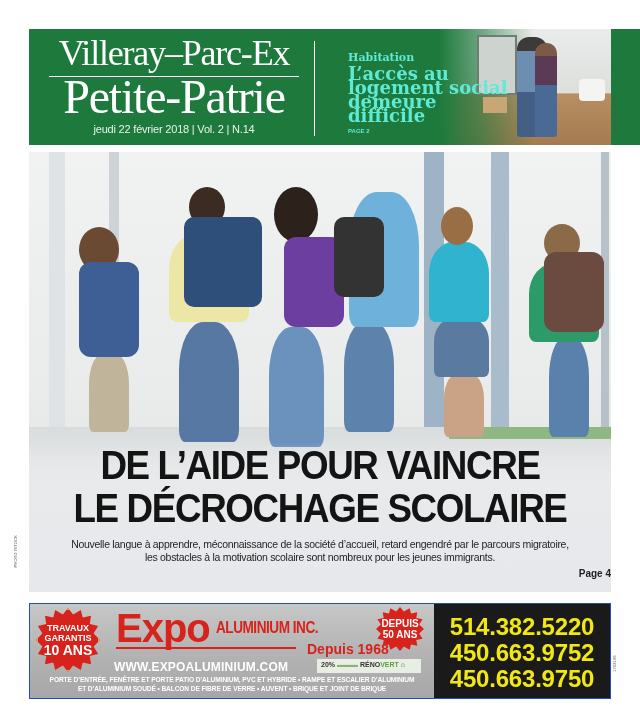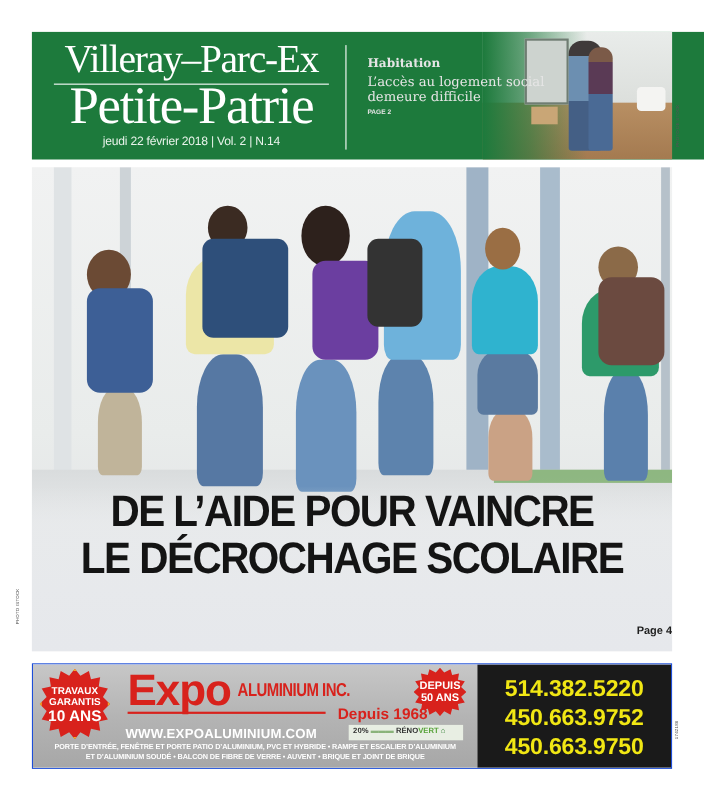--- a/index.html
+++ b/index.html
@@ -29,28 +29,28 @@
       line-height: 40px; white-space: nowrap;
     }
     .brand .dateline {
       position: absolute; left: 14px; top: 94px; width: 262px;
       font-size: 11px; color: #e8f3ea; letter-spacing: -0.2px;
     }
     .masthead .vdivider {
       position: absolute; left: 285px; top: 12px; width: 1px; height: 95px; background: #ffffff;
     }
     .teaser {
-      position: absolute; left: 305px; top: 22px; width: 170px; color: #e5e5e5;
+      position: absolute; left: 319px; top: 22px; width: 170px; color: #5eead4;
       z-index: 2;
     }
     .teaser .kicker {
       font-family: "DejaVu Serif", serif; font-weight: bold; font-size: 11px; margin-bottom: 3px;
     }
     .teaser .headline {
-      font-family: "DejaVu Serif", serif; font-weight: normal; font-size: 12px; line-height: 14px;
+      font-family: "DejaVu Serif", serif; font-weight: bold; font-size: 18px; line-height: 14px;
     }
     .teaser .page {
       font-size: 6px; font-weight: bold; margin-top: 5px;
     }
     .teaser-photo {
       position: absolute; left: 410px; top: 0; width: 172px; height: 116px;
       background:
         linear-gradient(90deg, #1d7a3c 0%, rgba(29,122,60,0.6) 25%, rgba(29,122,60,0) 55%),
         linear-gradient(180deg, #e9ecea 0%, #dcdfdc 55%, #b88f63 56%, #a47a50 100%);
     }
@@ -147,21 +147,21 @@
     }
     .ad-left {
       position: absolute; left: 0; top: 0; width: 404px; height: 94px;
       background: linear-gradient(180deg, #c7c7c7 0%, #b4b4b4 50%, #a7a7a7 100%);
     }
     .ad-right {
       position: absolute; left: 404px; top: 0; width: 176px; height: 94px; background: #1a1a1a;
       padding-top: 10px;
     }
     .phone {
-      color: #f1e714; font-weight: bold; font-size: 21px; line-height: 26px; text-align: center;
+      color: #f1e714; font-weight: bold; font-size: 24px; line-height: 26px; text-align: center;
       letter-spacing: -0.2px;
     }
     .starburst {
       position: absolute; display: flex; align-items: center; justify-content: center; flex-direction: column;
       background: #d8221c; color: #fff; font-weight: bold; text-align: center;
       clip-path: polygon(50% 0%, 58% 10%, 70% 3%, 73% 15%, 86% 12%, 84% 25%, 97% 28%, 90% 40%, 100% 50%, 90% 60%, 97% 72%, 84% 75%, 86% 88%, 73% 85%, 70% 97%, 58% 90%, 50% 100%, 42% 90%, 30% 97%, 27% 85%, 14% 88%, 16% 75%, 3% 72%, 10% 60%, 0% 50%, 10% 40%, 3% 28%, 16% 25%, 14% 12%, 27% 15%, 30% 3%, 42% 10%);
     }
     .burst-travaux { left: 6px; top: 4px; width: 64px; height: 64px; box-shadow: 0 0 0 2px #f2a82a inset; }
     .burst-travaux .b1 { font-size: 9px; line-height: 10px; }
     .burst-travaux .b2 { font-size: 9px; line-height: 10px; }
@@ -255,20 +255,24 @@
   <div class="kid k6-shirt"></div>
   <div class="kid k6-head"></div>
   <div class="kid k6-bag"></div>
 
   <div class="main-fade"></div>
 
   <h1 class="main-headline">
     <div>DE L’AIDE POUR VAINCRE</div>
     <div>LE DÉCROCHAGE SCOLAIRE</div>
   </h1>
+  <div class="main-deck">
+    <div>Nouvelle langue à apprendre, méconnaissance de la société d’accueil, retard engendré par le parcours migratoire,</div>
+    <div>les obstacles à la motivation scolaire sont nombreux pour les jeunes immigrants.</div>
+  </div>
   <div class="main-page">Page 4</div>
 </section>
 <div class="credit-vert credit-main">PHOTO ISTOCK</div>
 
 <aside class="ad">
   <div class="ad-left">
     <div class="starburst burst-travaux">
       <div class="b1">TRAVAUX</div>
       <div class="b2">GARANTIS</div>
       <div class="b3">10 ANS</div>

